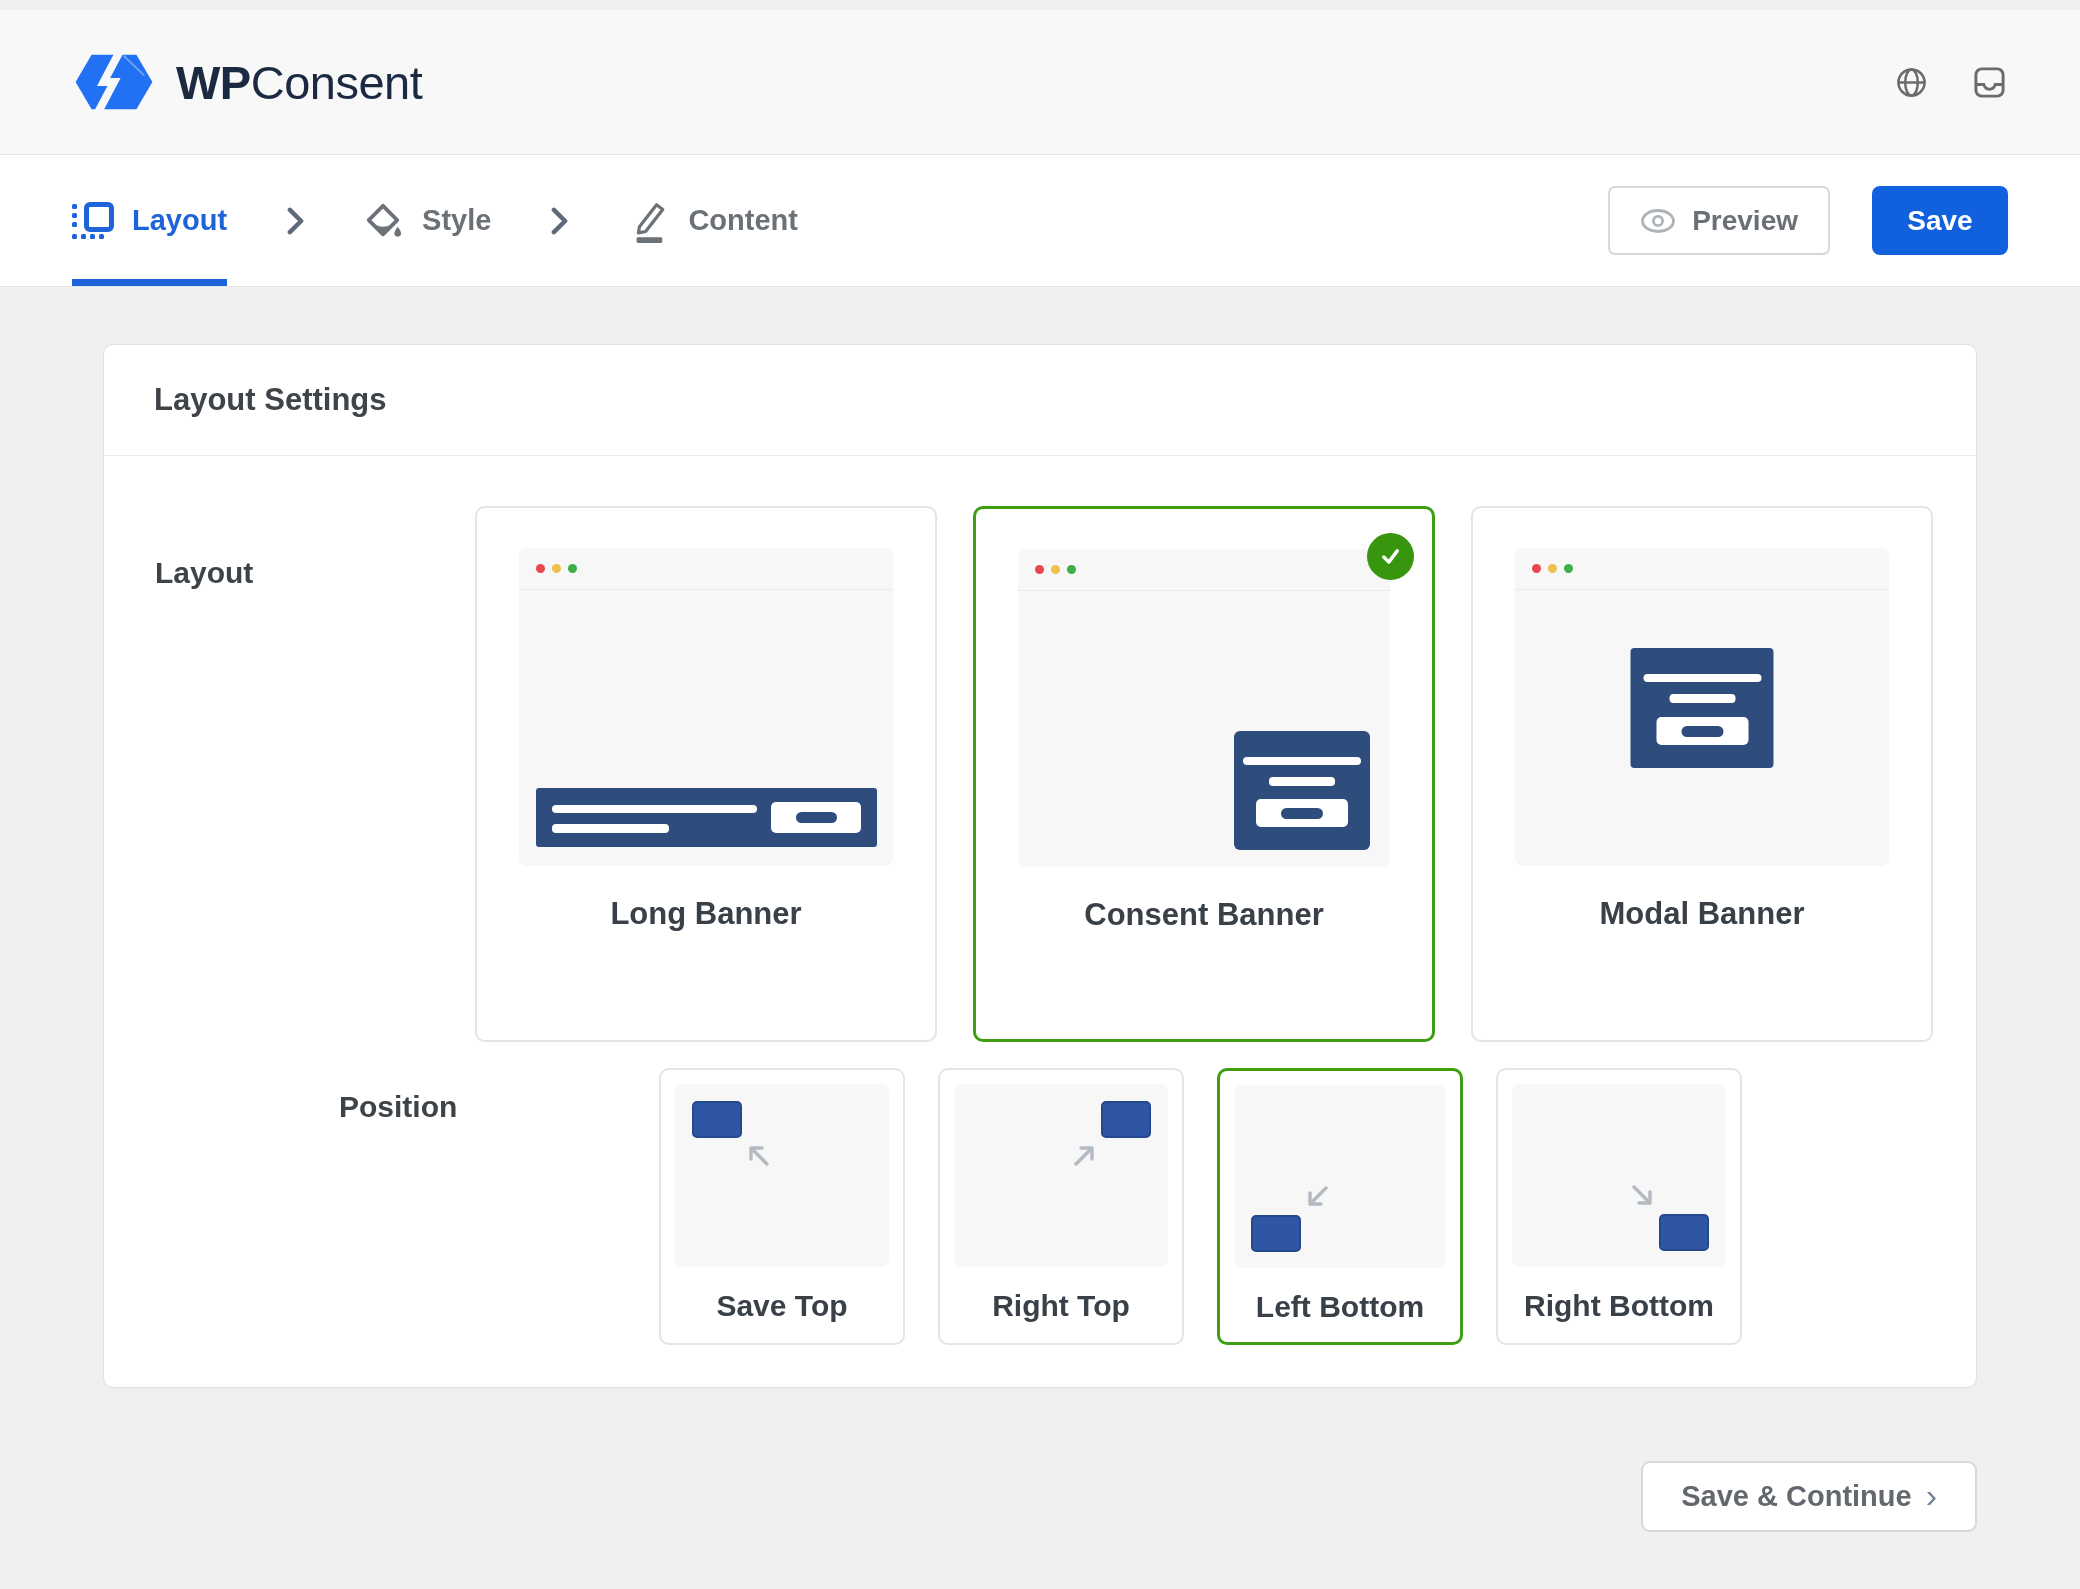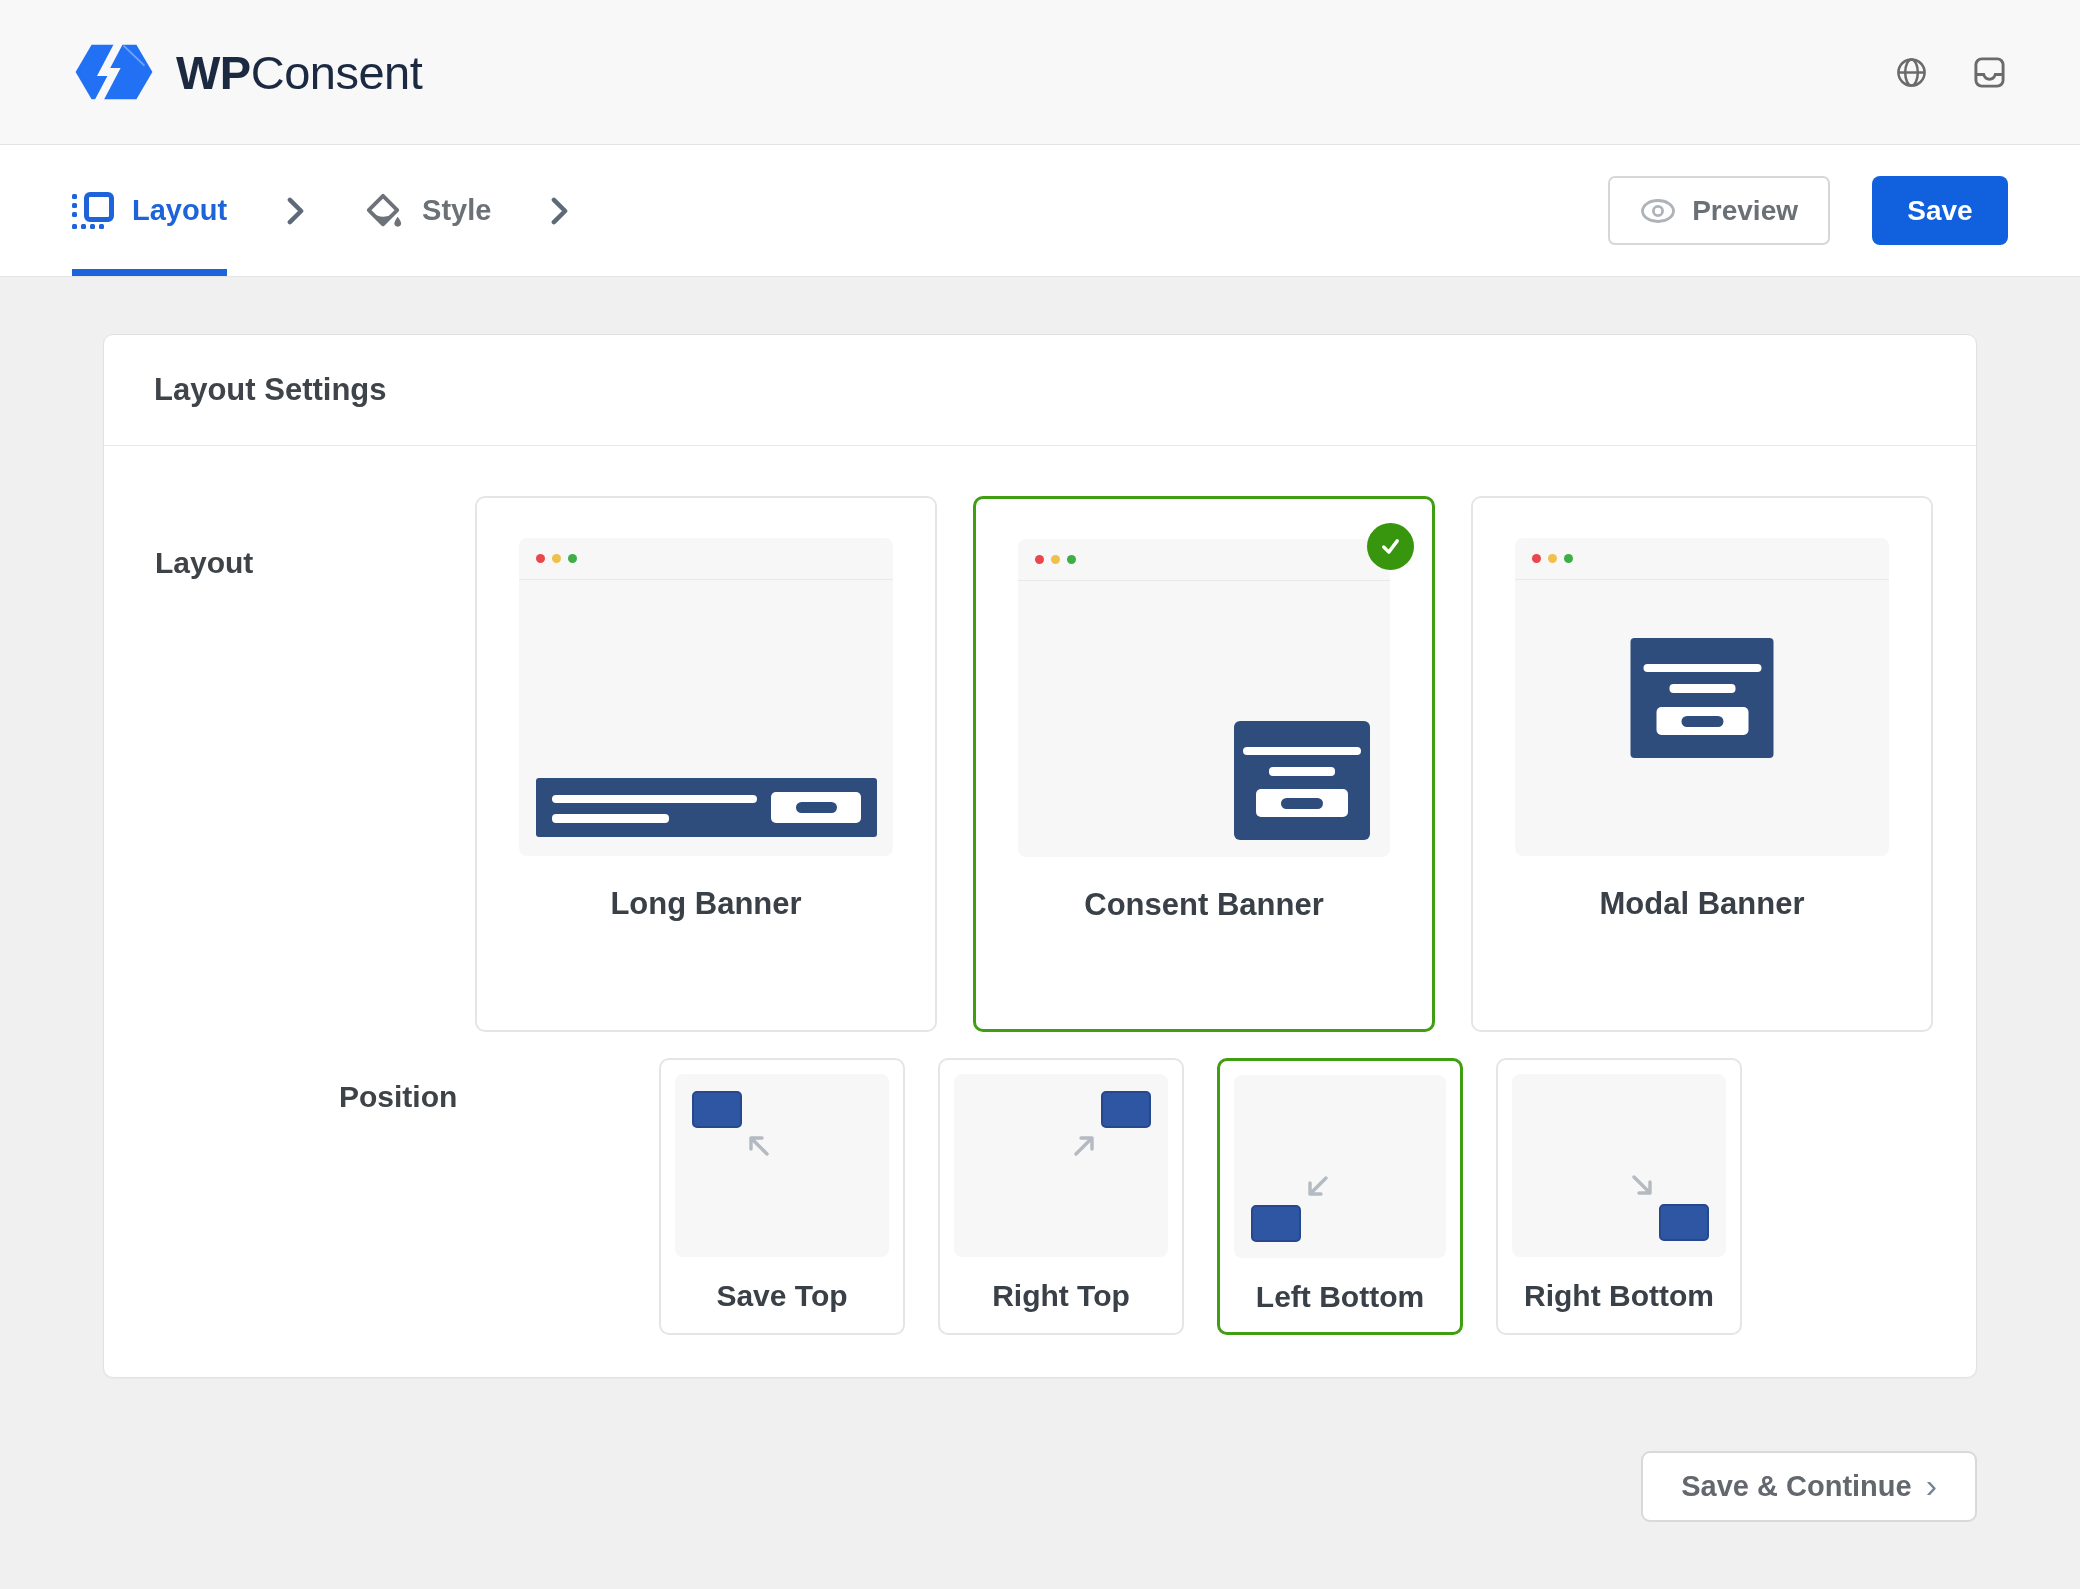--- a/index.html
+++ b/index.html
@@ -10,20 +10,21 @@
     overflow:hidden;
     -webkit-font-smoothing:antialiased;
   }
   .page { width:2080px; height:1589px; }
 
   
   .header {
     height:145px; background:#f8f8f9; border-bottom:1px solid #e3e3e4;
     display:flex; align-items:center; justify-content:space-between;
     padding:0 74px;
+    margin-top:10px;
   }
   .logo { display:flex; align-items:center; gap:22px; }
   .logo-mark svg { display:block; }
   .logo-text { font-size:47px; color:#1b2a41; letter-spacing:-0.5px; line-height:1; }
   .logo-text .wp { font-weight:800; }
   .logo-text .rest { font-weight:500; }
   .header-icons { display:flex; align-items:center; gap:46px; }
   .hicon { display:flex; align-items:center; justify-content:center; cursor:pointer; }
 
   
@@ -225,20 +226,29 @@
         </span>
         <span>Style</span>
       </div>
 
       <span class="sep">
         <svg width="17" height="28" viewBox="0 0 12 20" fill="none" stroke="#5d6a7a" stroke-width="3.2" stroke-linecap="round" stroke-linejoin="round">
           <path d="M2 2 L10 10 L2 18"></path>
         </svg>
       </span>
 
+      <div class="nav-tab">
+        <span style="display:flex;">
+          <svg width="40" height="44" viewBox="0 0 42 46" fill="none">
+            <path d="M12 29 L30 6 L36.5 11 L18.5 34 L11 35.5 Z" stroke="#6c7278" stroke-width="3.4" stroke-linejoin="round"></path>
+            <rect x="9" y="40" width="27" height="6" rx="1.5" fill="#6c7278"></rect>
+          </svg>
+        </span>
+        <span>Content</span>
+      </div>
     </div>
 
     <div class="nav-right">
       <button class="btn-preview">
         <span style="display:flex;">
           <svg width="36" height="26" viewBox="0 0 36 26" fill="none" stroke="#aeb3b9" stroke-width="2.8">
             <ellipse cx="18" cy="13" rx="15.5" ry="10.5"></ellipse>
             <circle cx="18" cy="13" r="4.6"></circle>
           </svg>
         </span>

